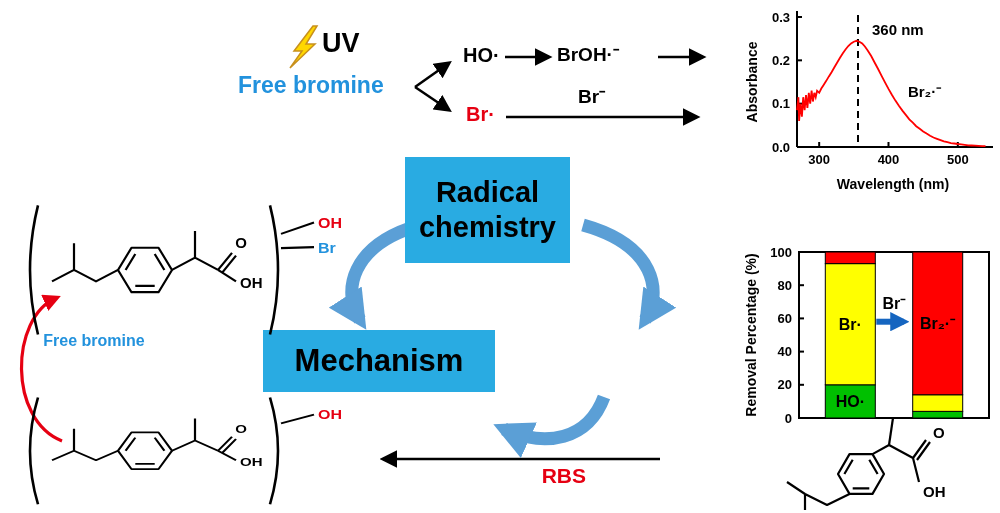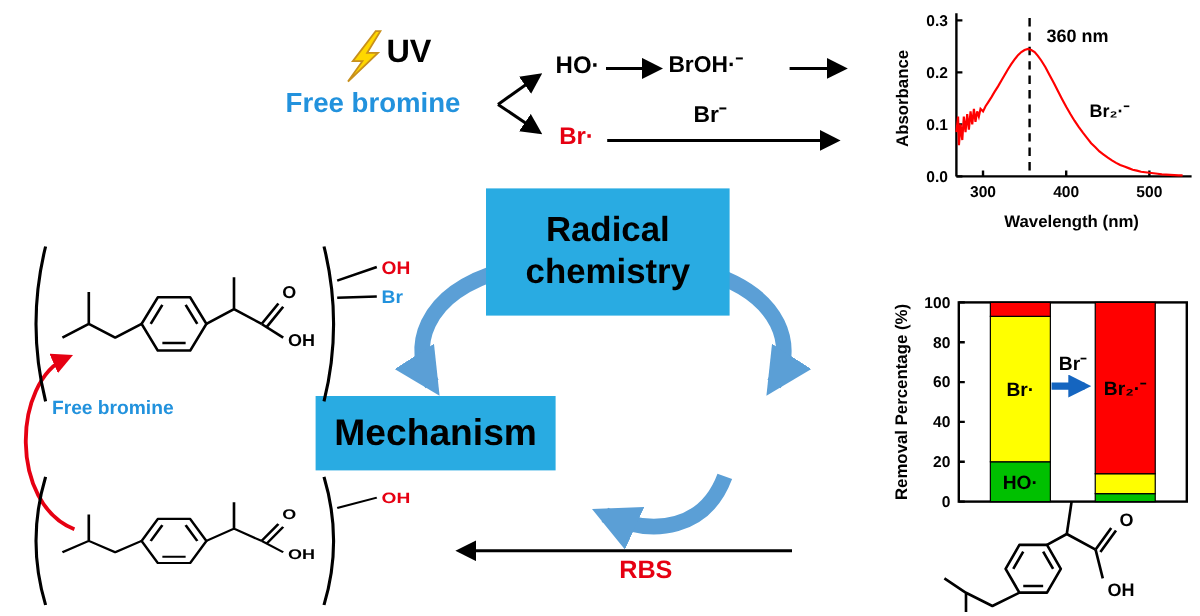--- a/index.html
+++ b/index.html
@@ -59,23 +59,23 @@
     <path class="r-arrow" d="M62,441 C8,420 10,318 56,298" marker-end="url(#ar)"></path>
   </svg>
 
   <div class="txt" style="left:322px;top:28px;font-size:27px">UV</div>
   <div class="txt blue" style="left:238px;top:72px;font-size:23px">Free bromine</div>
   <div class="txt" style="left:463px;top:44px;font-size:20px">HO·</div>
   <div class="txt" style="left:557px;top:44px;font-size:19px">BrOH·⁻</div>
   <div class="txt red" style="left:466px;top:103px;font-size:20px">Br·</div>
   <div class="txt" style="left:578px;top:86px;font-size:19px">Br⁻</div>
 
-  <div class="bluebox" style="left:405px;top:157px;width:203px;height:106px;font-size:29px">Radical chemistry</div>
-  <div class="bluebox" style="left:263px;top:330px;width:200px;height:62px;font-size:31px">Mechanism</div>
-  <div class="txt red" style="left:516px;top:464px;width:70px;text-align:left;font-size:21px">RBS</div>
+  <div class="bluebox" style="left:405px;top:157px;width:165px;height:106px;font-size:29px">Radical chemistry</div>
+  <div class="bluebox" style="left:263px;top:330px;width:232px;height:62px;font-size:31px">Mechanism</div>
+  <div class="txt red" style="left:516px;top:464px;width:70px;text-align:right;font-size:21px">RBS</div>
 
   <div class="txt blue" style="left:40px;top:332px;width:108px;text-align:center;font-size:16px;white-space:normal">Free bromine</div>
 
   <svg class="layer" style="left:10px;top:194px" width="345" height="150" viewBox="0 0 345 158" preserveAspectRatio="none">
     <g>
       <path class="bracket" d="M28,12 Q12,80 28,148"></path>
       <path class="bracket" d="M260,12 Q276,80 260,148"></path>
       <path class="bond" d="M162,80 L148.5,56.6 L121.5,56.6 L108,80 L121.5,103.4 L148.5,103.4 Z"></path>
       <path class="bond" d="M154.4,80 L144.7,63.2 M125.3,63.2 L115.6,80 M125.3,96.8 L144.7,96.8"></path>
       <path class="bond" d="M108,80 L86,92 L64,80 M64,80 L64,52 M64,80 L42,92"></path>

